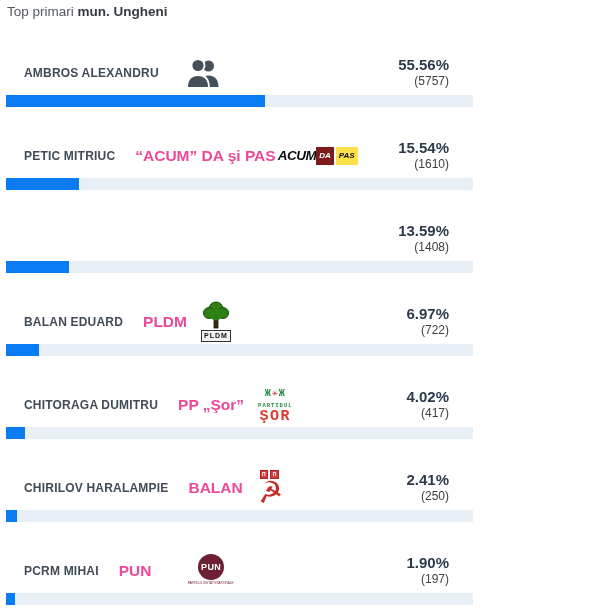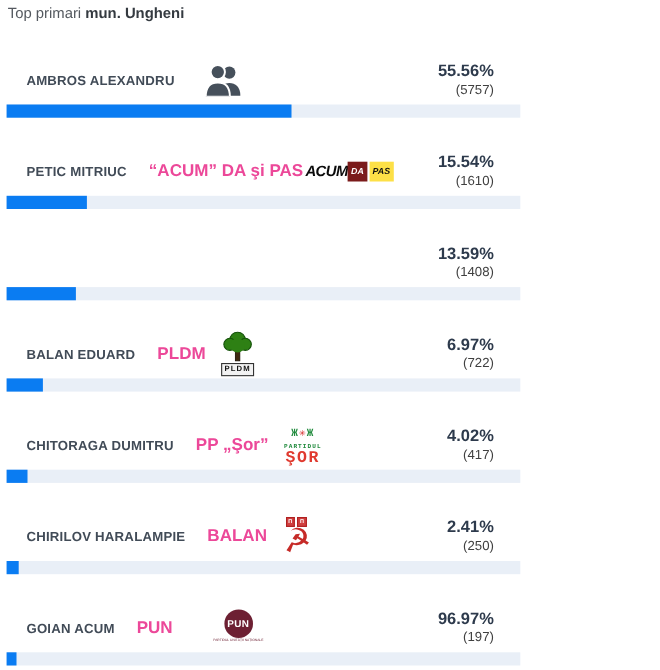--- a/index.html
+++ b/index.html
@@ -197,29 +197,29 @@
         </div>
       </div>
       <div class="track">
         <div class="fill" style="width: 2.41%;"></div>
       </div>
     </div>
 
     <div class="row">
       <div class="row-top">
         <div class="left">
-          <span class="cname">GOIAN ACUM</span>
+          <span class="cname">PCRM MIHAI</span>
           <span class="party">PUN</span>
           <span class="pun">
             <span class="pun-circle">PUN</span>
             <span class="pun-caption">PARTIDUL UNITĂȚII NAȚIONALE</span>
           </span>
         </div>
         <div class="right">
-          <div class="pct">96.97%</div>
+          <div class="pct">1.90%</div>
           <div class="votes">(197)</div>
         </div>
       </div>
       <div class="track">
         <div class="fill" style="width: 1.9%;"></div>
       </div>
     </div>
 
   </div>
 </div>

